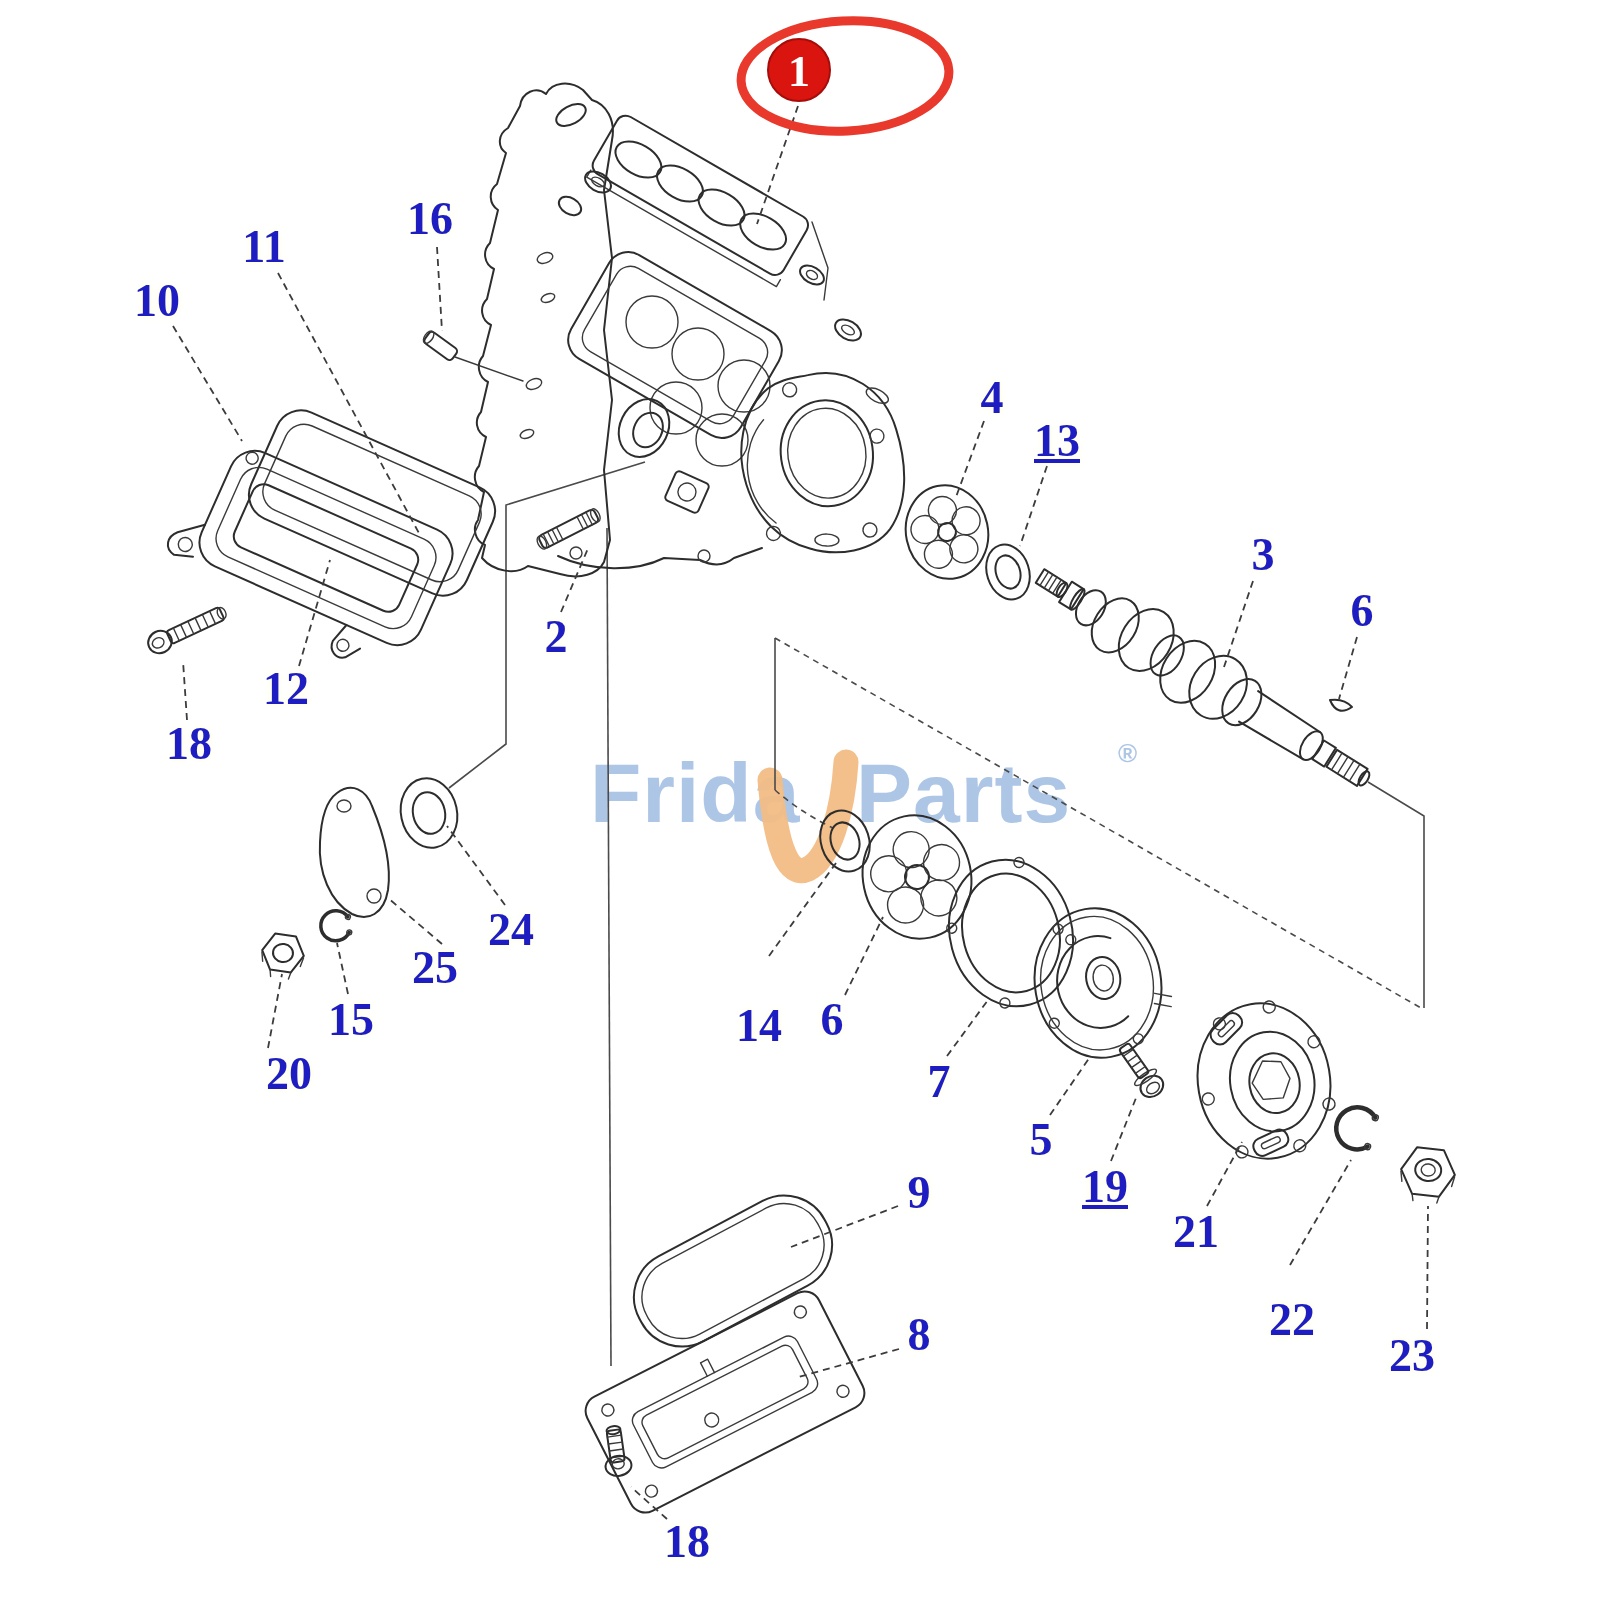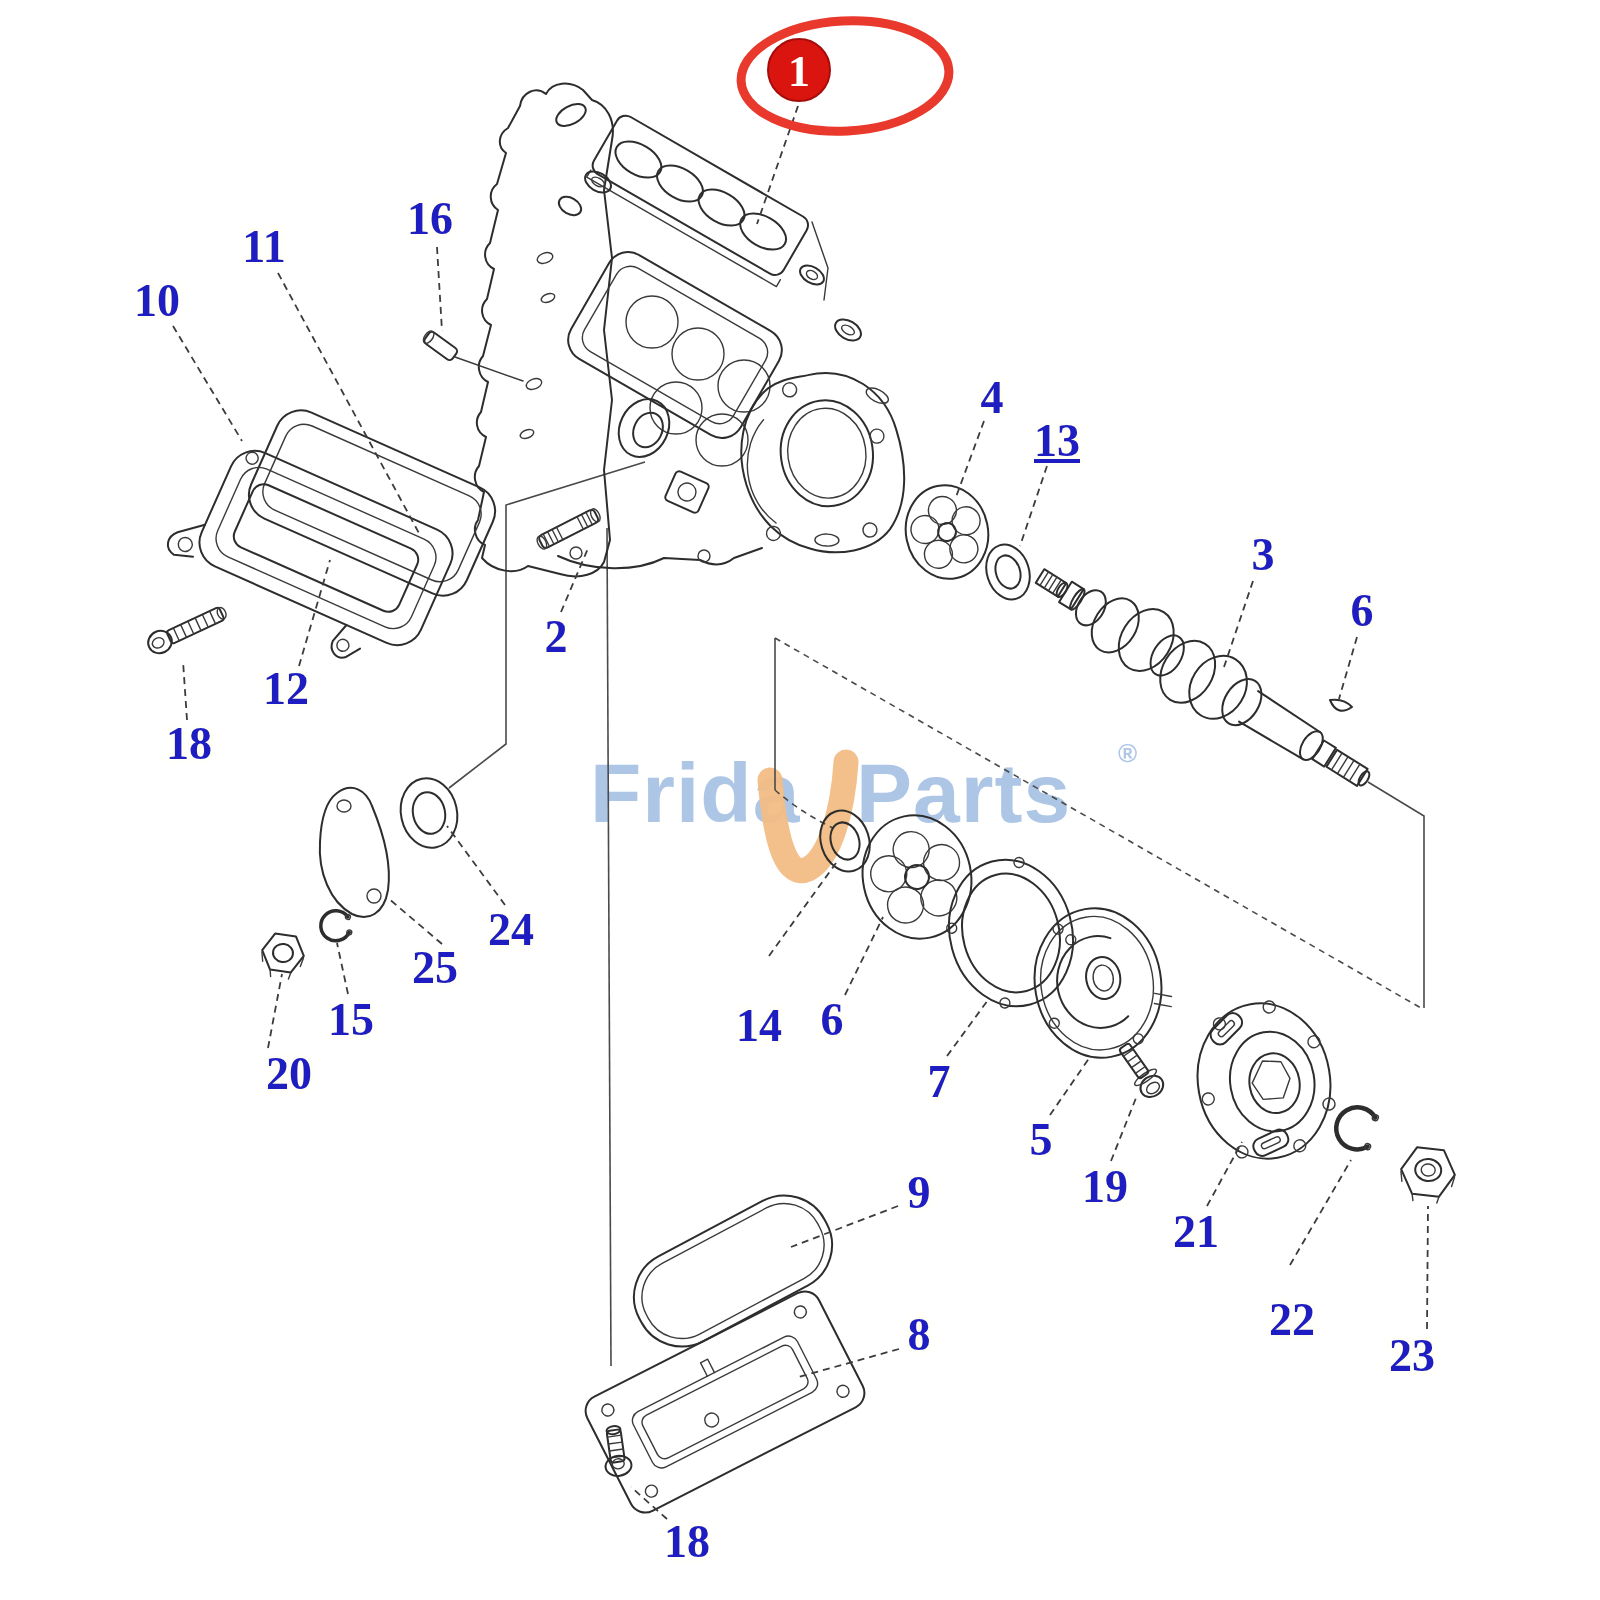--- a/index.html
+++ b/index.html
@@ -412,21 +412,21 @@
       <div class="callout" style="left: 286px; top: 689px;">12</div>
       <div class="callout" style="left: 189px; top: 744px;">18</div>
       <div class="callout" style="left: 511px; top: 930px;">24</div>
       <div class="callout" style="left: 435px; top: 968px;">25</div>
       <div class="callout" style="left: 759px; top: 982px; margin-top: 44px;">14</div>
       <div class="callout" style="left: 351px; top: 1020px;">15</div>
       <div class="callout" style="left: 832px; top: 1020px;">6</div>
       <div class="callout" style="left: 261px; top: 1074px; margin-left: 28px;">20</div>
       <div class="callout" style="left: 939px; top: 1082px;">7</div>
       <div class="callout" style="left: 1041px; top: 1140px;">5</div>
-      <div class="callout" style="left: 1105px; top: 1187px;">19</div>
+      <div class="callout" style="left: 1105px; top: 1187px; text-decoration: underline;">19</div>
       <div class="callout" style="left: 919px; top: 1193px;">9</div>
       <div class="callout" style="left: 1196px; top: 1232px;">21</div>
       <div class="callout" style="left: 1292px; top: 1292px; margin-top: 28px;">22</div>
       <div class="callout" style="left: 919px; top: 1335px;">8</div>
       <div class="callout" style="left: 1412px; top: 1356px;">23</div>
       <div class="callout" style="left: 687px; top: 1542px;">18</div>
     </div>
 
 </div>
 

